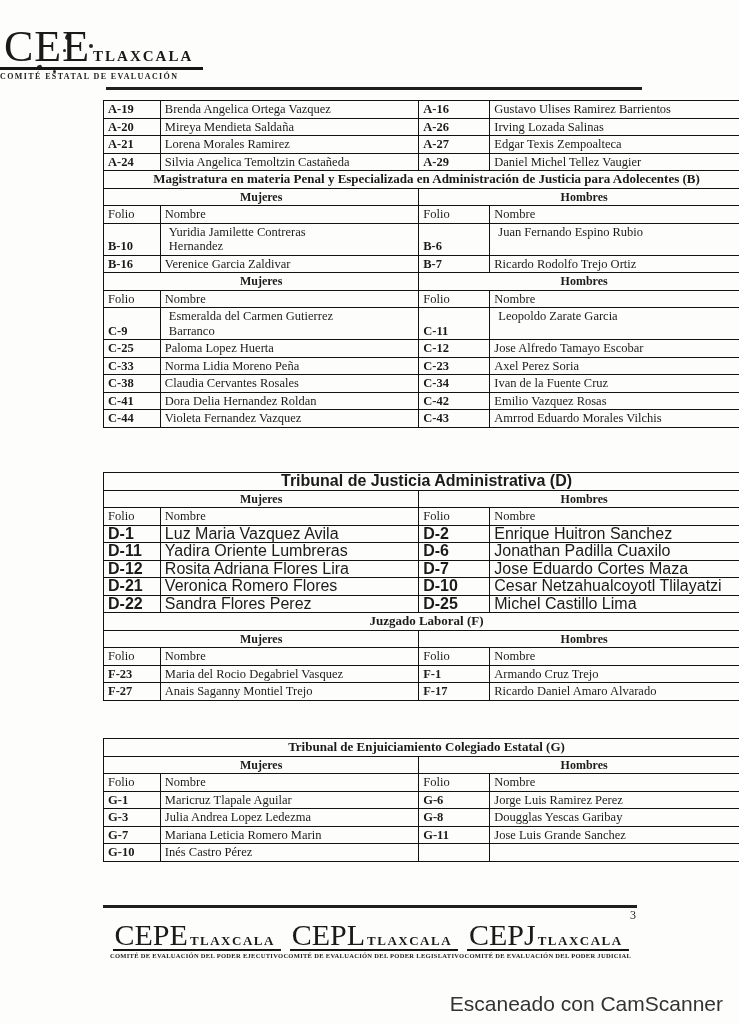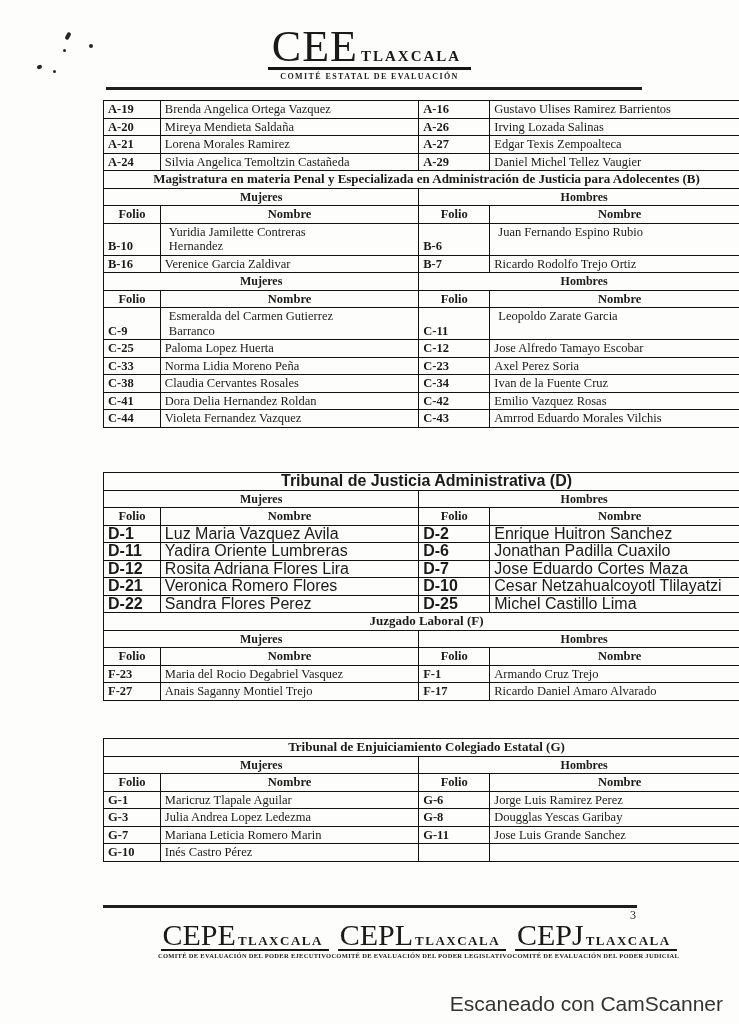--- a/index.html
+++ b/index.html
@@ -7,21 +7,21 @@
   body {
     width: 739px; height: 1024px;
     background: #fdfdfb;
     font-family: "Liberation Serif", "DejaVu Serif", serif;
     color: #1b1b1b;
     position: relative;
     overflow: hidden;
   }
 
   
-  .doc-header { position: absolute; top: 28px; left: 0; right: 0; text-align: center; }
+  .doc-header { position: absolute; top: 28px; left: 0; right: 0; }
   .logo-line { display: inline-block; border-bottom: 3px solid #151515; padding: 0 10px 1px 4px; }
   .acr { font-size: 44px; line-height: 38px; letter-spacing: 1px; color: #1a1a1a; }
   .reg { font-size: 15px; font-weight: bold; letter-spacing: 2px; margin-left: 3px; color: #1a1a1a; }
   .cap { font-size: 8px; font-weight: bold; letter-spacing: 1.4px; margin-top: 2px; color: #222; }
 
   .rule { position: absolute; background: #1f1f1f; }
   .rule-top { top: 87px; left: 106px; width: 536px; height: 2.5px; }
   .rule-bottom { top: 905px; left: 103px; width: 534px; height: 2.5px; }
 
   .page-number { position: absolute; top: 908px; left: 630px; font-size: 12px; color: #222; }
@@ -33,34 +33,34 @@
   }
   .block td {
     border: 1.6px solid #121212;
     font-size: 12.5px; line-height: 14.5px;
     padding: 1px 4px; height: 16px;
     overflow: hidden; vertical-align: middle;
   }
   td.folio { font-weight: bold; }
   .title-row td { text-align: center; font-weight: bold; font-size: 13px; }
   .group-row td { text-align: center; font-weight: bold; font-size: 12px; }
-  .colhead-row td { text-align: center; font-weight: bold; }
+  .colhead-row td { text-align: left; font-weight: normal; }
   .tall td { vertical-align: bottom; }
   .tall td.name { vertical-align: top; padding-left: 8px; }
   .narrow { display: inline-block; max-width: 185px; }
   tr.sans td { font-family: "Liberation Sans", "DejaVu Sans", sans-serif; font-size: 16px; }
 
   .tbl-abc { top: 100px; }
   .tbl-df  { top: 472px; }
   .tbl-g   { top: 738px; }
 
   
   .doc-footer {
     position: absolute; top: 922px; left: 110px; width: 520px;
-    display: flex; justify-content: space-between; align-items: flex-start; margin-left: 48px;
+    display: flex; justify-content: space-between; align-items: flex-start;
   }
   .f-logo { text-align: center; }
   .f-line { display: inline-block; border-bottom: 2.5px solid #151515; padding: 0 6px 0 2px; white-space: nowrap; }
   .acr2 { font-size: 30px; line-height: 26px; color: #1a1a1a; }
   .reg2 { font-size: 13px; font-weight: bold; letter-spacing: 1.5px; margin-left: 2px; }
   .cap2 { font-size: 6.5px; font-weight: bold; letter-spacing: 0.3px; margin-top: 1px; white-space: nowrap; color: #222; }
 
   
   .camscanner {
     position: absolute; top: 992px; right: 16px;

